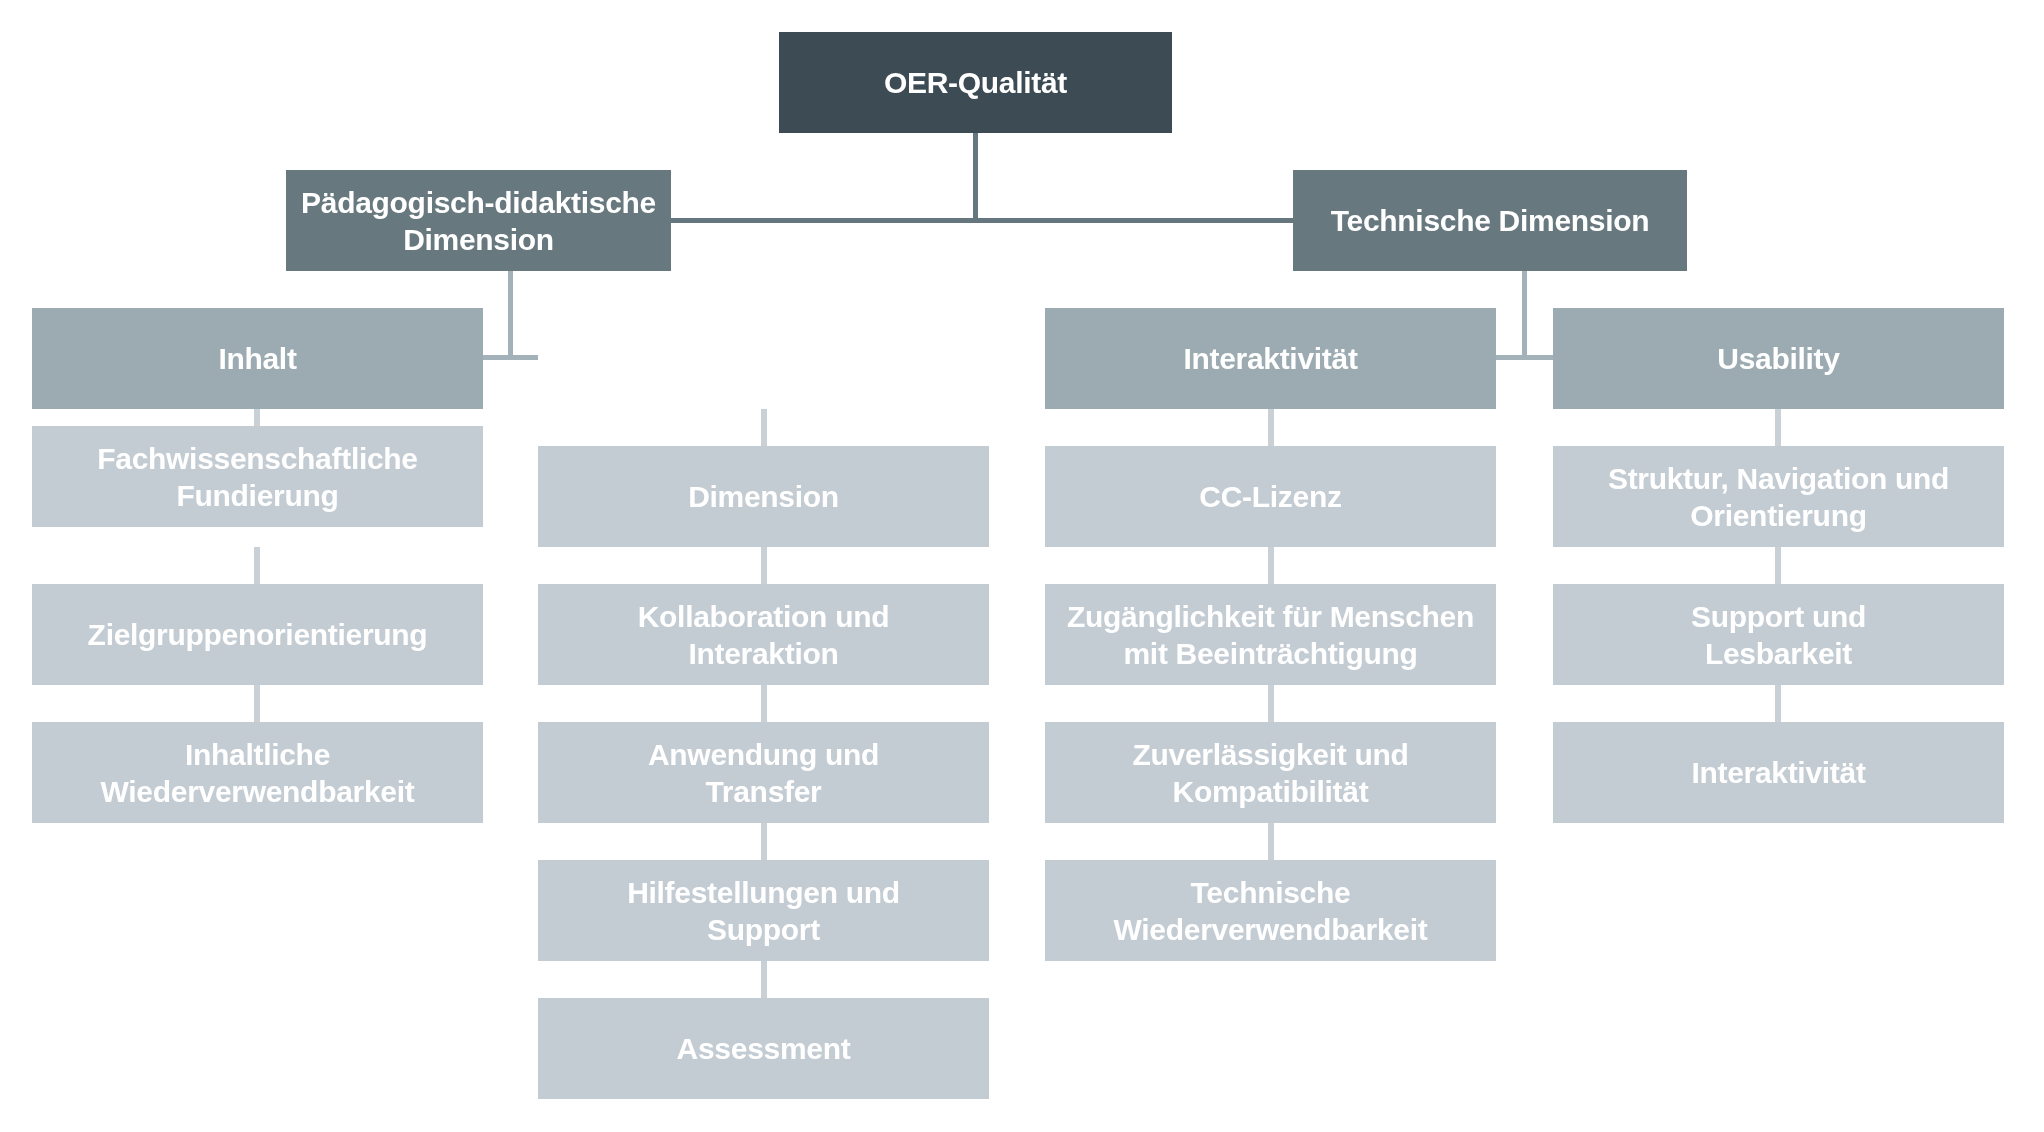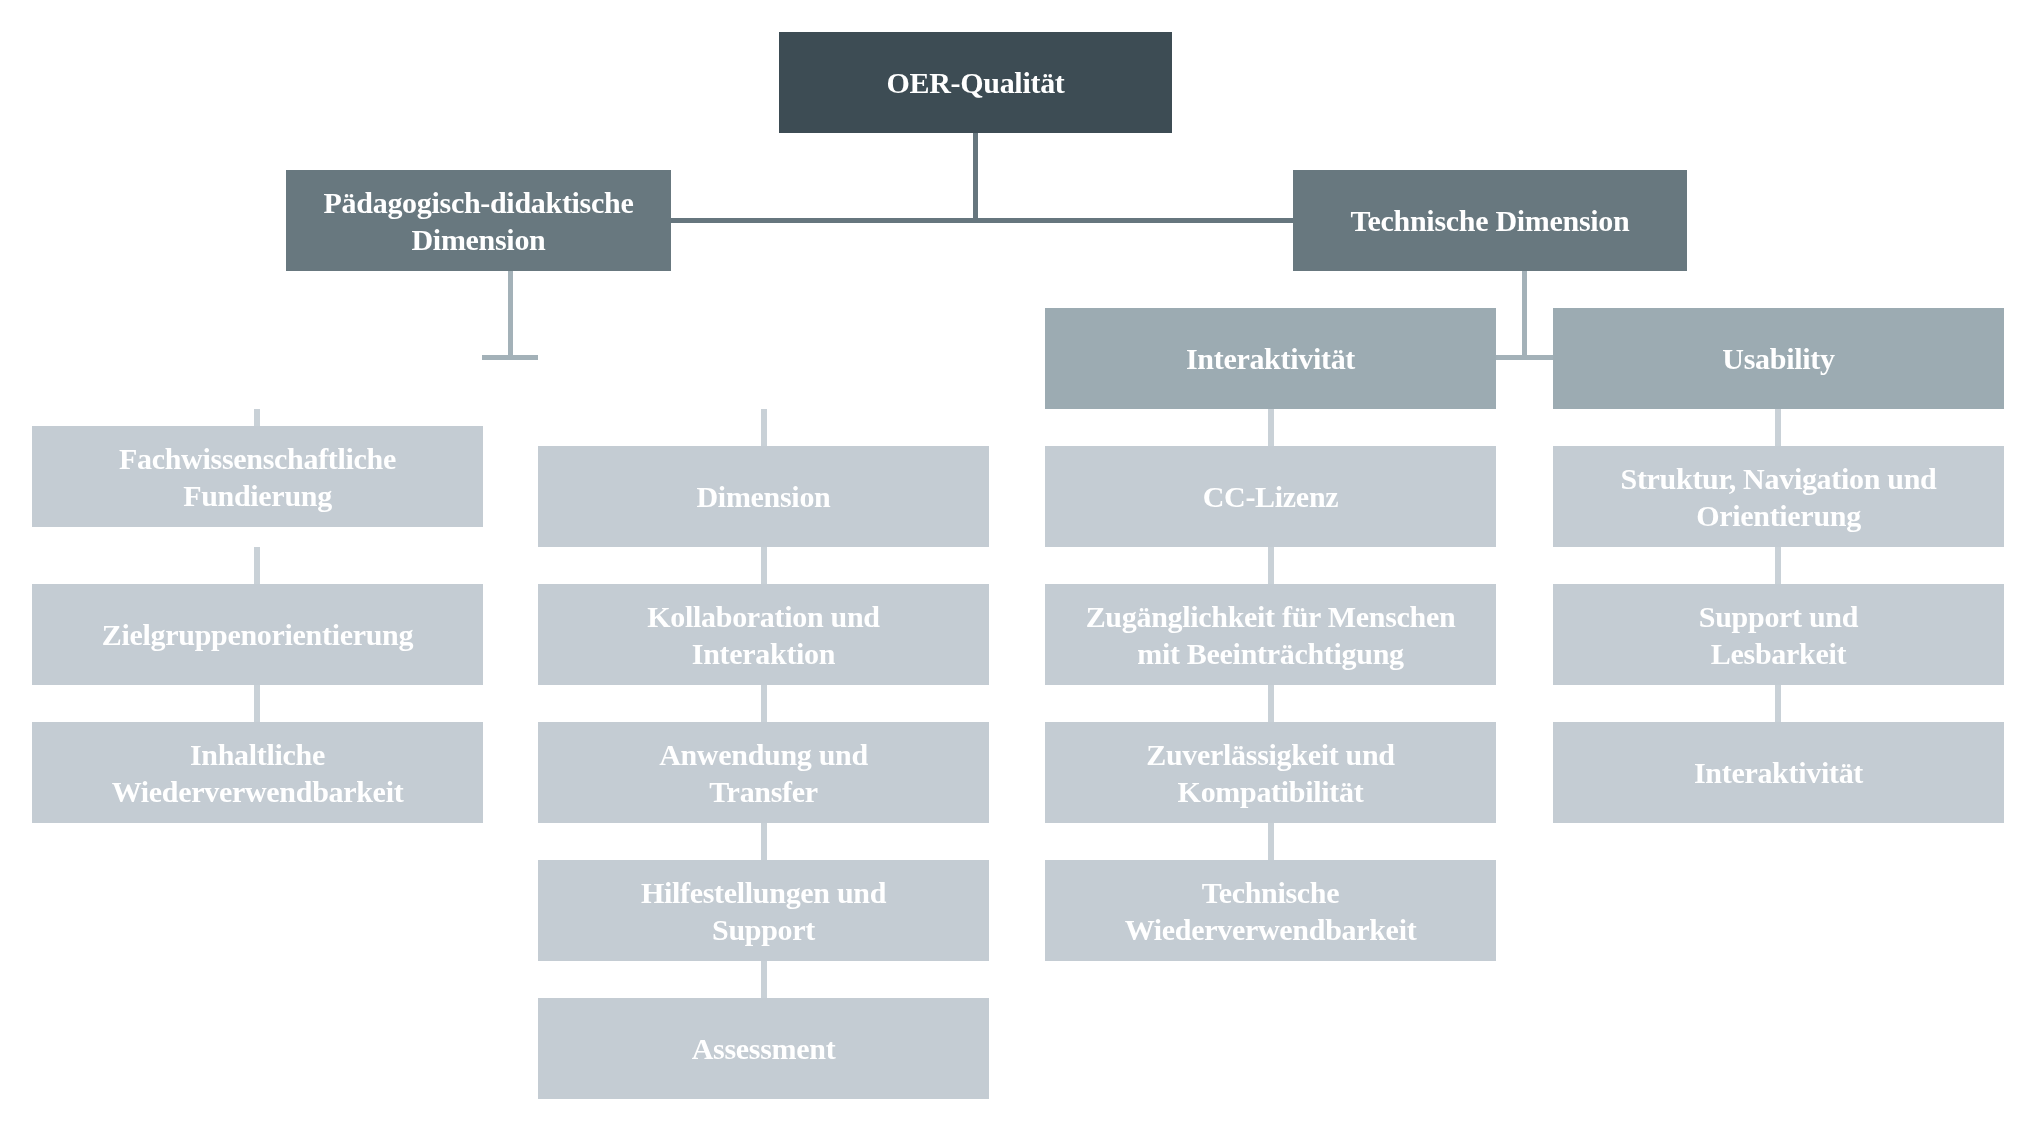--- a/index.html
+++ b/index.html
@@ -1,19 +1,19 @@
 <!DOCTYPE html>
 <html style="--color-background: #ffffff; --color-text: #ffffff; --color-level1: #3d4c54; --color-level2: #68787f; --color-level3: #9cabb2; --color-level4: #c4ccd3; --color-line_dark: #66767e; --color-line_mid: #a3b1b8; --color-line_light: #c9d1d7;"><head>
 <meta charset="utf-8">
 <style>
   html,body{margin:0;padding:0;background:#fff;}
   .stage{
     position:relative;width:2044px;height:1132px;overflow:hidden;
     background:var(--color-background,#ffffff);
-    font-family:Liberation Serif, serif;
+    font-family:Liberation Sans, sans-serif;
   }
   .node{
     position:absolute;display:flex;align-items:center;justify-content:center;
     text-align:center;color:var(--color-text,#ffffff);
     font-weight:700;font-size:30px;line-height:37px;letter-spacing:-0.3px;
     box-sizing:border-box;padding:0 4px;
   }
   .node span{white-space:pre-line;}
   .lvl1{background:var(--color-level1,#3d4c54);}
   .lvl2{background:var(--color-level2,#68787f);}
@@ -61,20 +61,23 @@
   </div>
 
   <div class="node lvl2" style="left:1293px;top:170px;width:394px;height:101px">
     <span>Technische Dimension</span>
   </div>
   <div class="node lvl2" style="left:286px;top:170px;width:385px;height:101px">
     <span>Pädagogisch-didaktische
 Dimension</span>
   </div>
 
+  <div class="node lvl3" style="left:32px;top:308px;width:451px;height:101px">
+    <span>Inhalt</span>
+  </div>
   <div class="node lvl3" style="left:1045px;top:308px;width:451px;height:101px">
     <span>Interaktivität</span>
   </div>
   <div class="node lvl3" style="left:1553px;top:308px;width:451px;height:101px">
     <span>Usability</span>
   </div>
 
   <div class="node lvl4" style="left:32px;top:426px;width:451px;height:101px">
     <span>Fachwissenschaftliche
 Fundierung</span>

